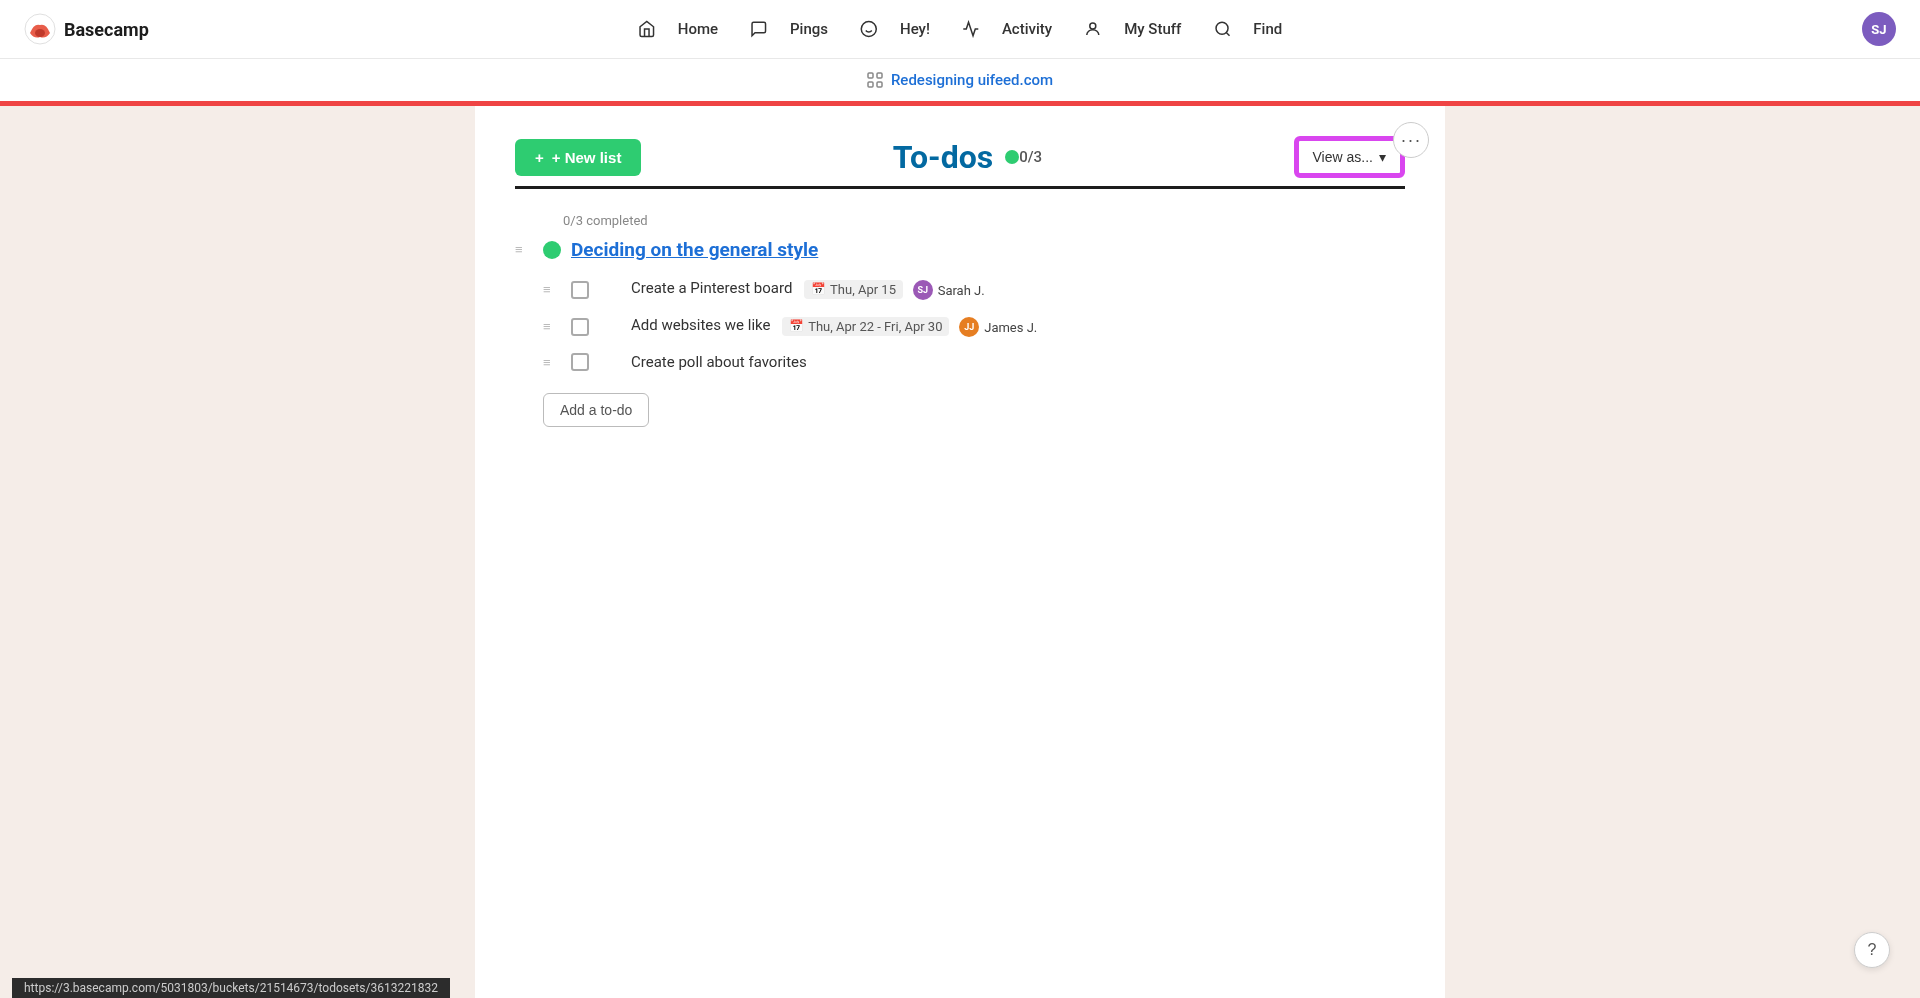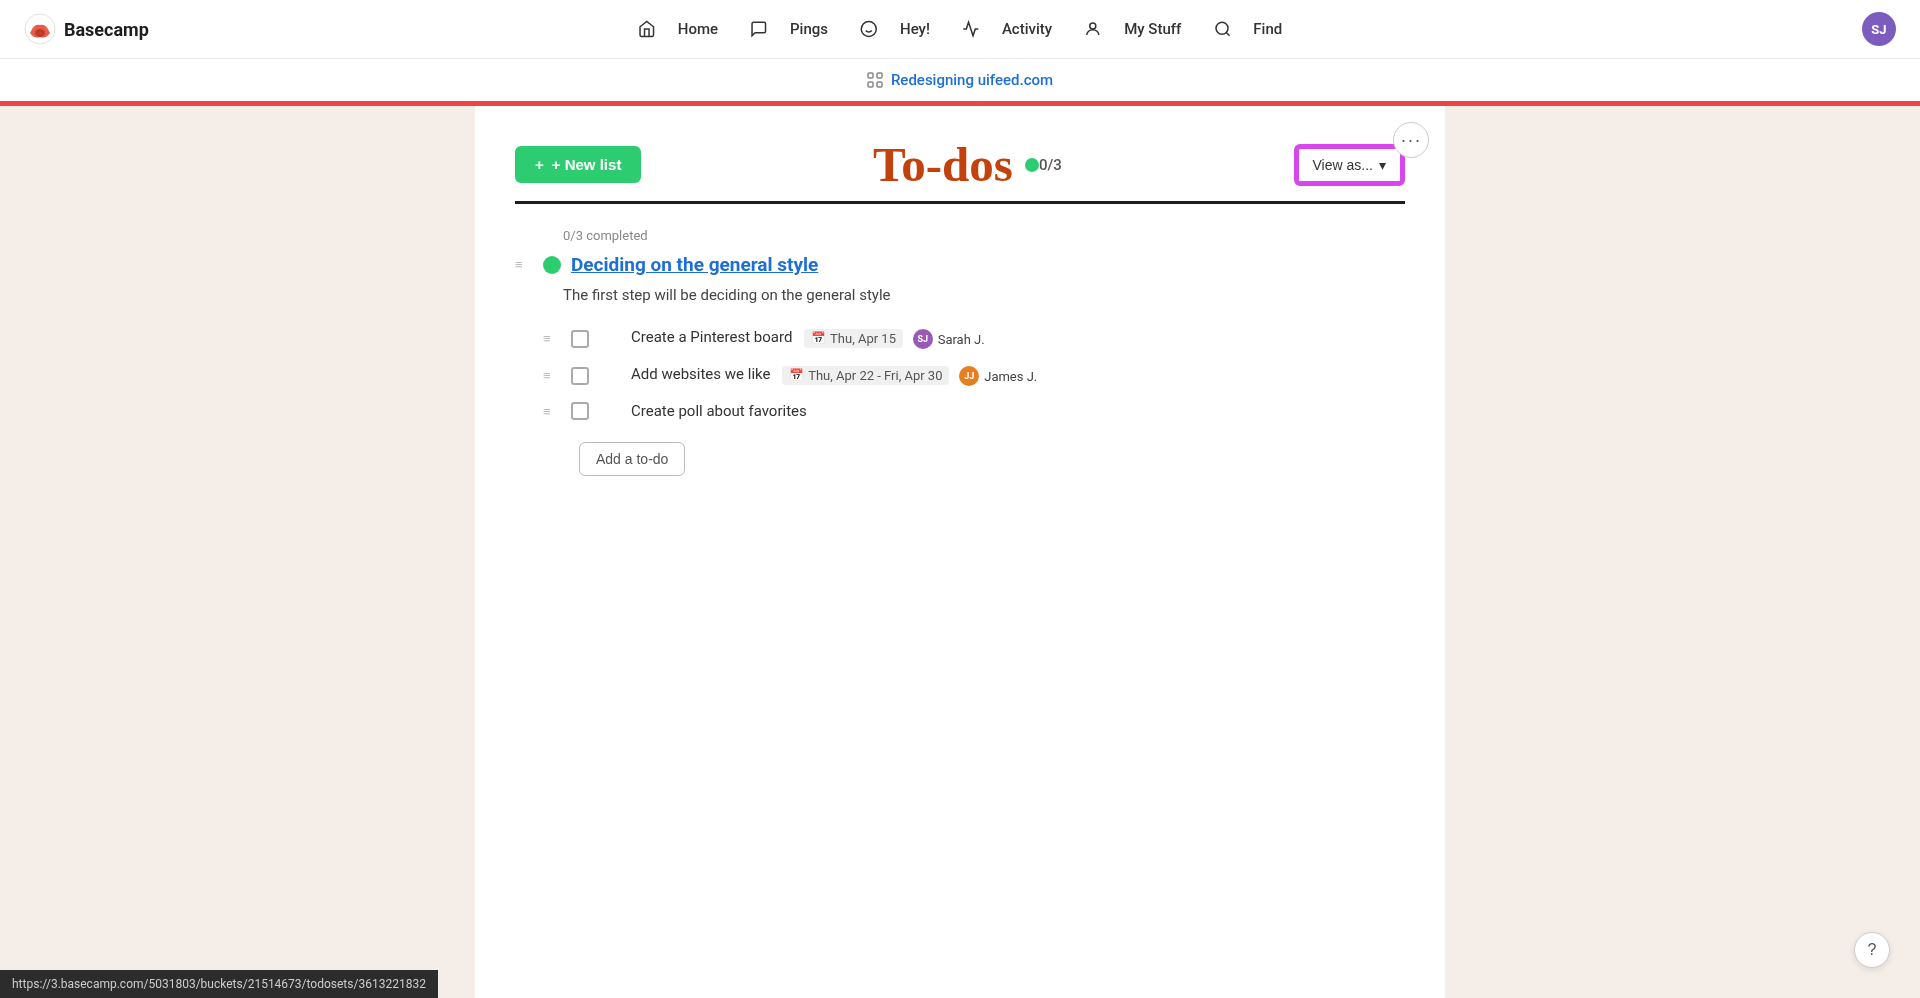--- a/index.html
+++ b/index.html
@@ -147,24 +147,23 @@
       display: flex;
       align-items: center;
       gap: 6px;
     }
     .page-title-group {
       display: flex;
       align-items: center;
       gap: 12px;
     }
     .page-title {
-      font-size: 49px;
+      font-size: 32px;
       font-weight: 700;
-      color: #c2410c;
-      font-family: Liberation Serif, serif;
+      color: #0369a1;
     }
     .progress-badge {
       display: flex;
       align-items: center;
       gap: 0;
     }
     .progress-dot {
       width: 14px;
       height: 14px;
       border-radius: 50%;
@@ -292,41 +291,41 @@
       justify-content: center;
       font-size: 9px;
       font-weight: 700;
       color: white;
     }
     .av-sarah { background: #9b59b6; }
     .av-james { background: #e67e22; }
 
     
     .add-todo-btn {
-      margin-left: 64px;
+      margin-left: 28px;
       margin-top: 14px;
       padding: 8px 16px;
       border: 1px solid #bbb;
       border-radius: 6px;
       background: #fff;
       font-size: 14px;
       color: #555;
       cursor: pointer;
     }
 
     
     .bottom-bar {
       position: fixed;
       bottom: 0;
-      left: 0;
+      left: 12px;
       background: #2c2c2c;
       color: #ccc;
       font-size: 12px;
       padding: 4px 12px;
-      height: 28px;
+      height: 20px;
       display: flex;
       align-items: center;
       z-index: 999;
     }
 
     
     .help-btn {
       position: fixed;
       bottom: 30px;
       right: 30px;
@@ -457,21 +456,20 @@
       </div>
 
       
       <div class="list-title-row">
         <span class="drag-handle">≡</span>
         <div class="list-dot"></div>
         <a class="list-title-link" href="#">Deciding on the general style</a>
       </div>
 
       
-      <p class="list-description">The first step will be deciding on the general style</p>
 
       
       <div class="todo-item">
         <span class="drag-handle">≡</span>
         <div class="todo-checkbox"></div>
         <span class="todo-text">
           <span>Create a Pinterest board</span>
           <span class="todo-due">
             <span class="todo-due-icon">📅</span>
             <span>Thu, Apr 15</span>

